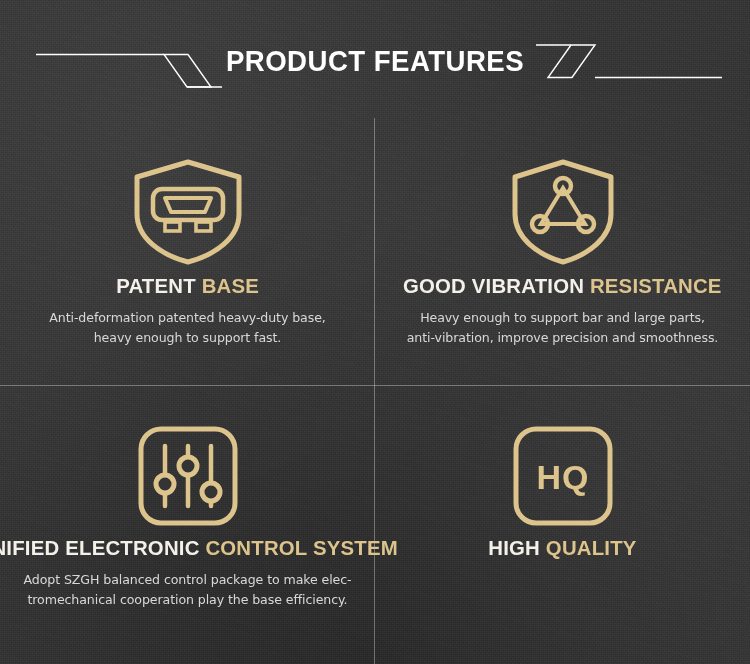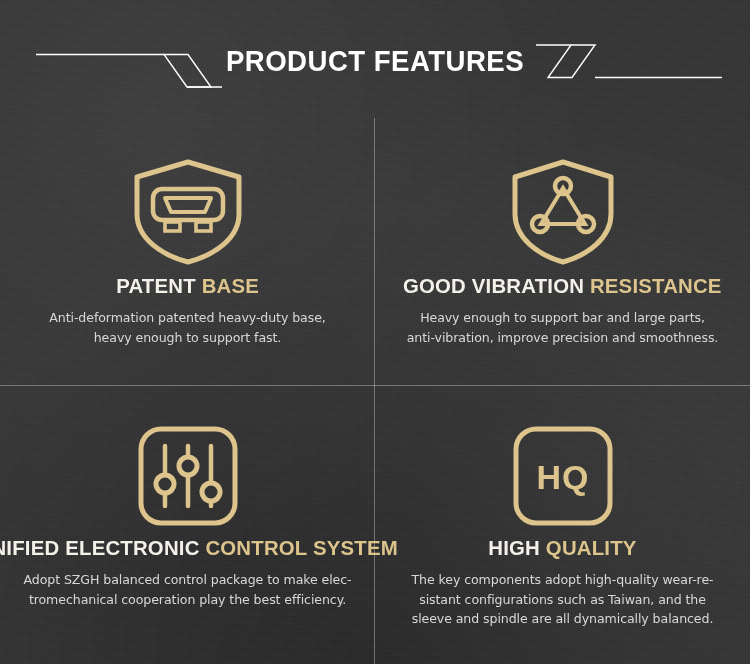--- a/index.html
+++ b/index.html
@@ -189,35 +189,30 @@
           <circle cx="29" cy="60" r="9" fill="#343434" stroke="#dcc48c" stroke-width="5"></circle>
           <circle cx="52" cy="42" r="9" fill="#343434" stroke="#dcc48c" stroke-width="5"></circle>
           <circle cx="75" cy="68" r="9" fill="#343434" stroke="#dcc48c" stroke-width="5"></circle>
         </svg>
       </div>
       <div class="card-title">
         <span class="t-white">UNIFIED ELECTRONIC </span><span class="t-gold">CONTROL SYSTEM</span>
       </div>
       <div class="card-body">
         <div>Adopt SZGH balanced control package to make elec-</div>
-        <div>tromechanical cooperation play the best efficiency.</div>
+        <div>tromechanical cooperation play the base efficiency.</div>
       </div>
     </div>
 
     <div class="cell c3">
       <div class="icon-wrap">
         <svg width="104" height="104" viewBox="0 0 104 104">
           <rect x="5" y="5" width="94" height="94" rx="20" ry="20" fill="none" stroke="#dcc48c" stroke-width="5"></rect>
           <text class="hq-text" x="52" y="65" text-anchor="middle">HQ</text>
         </svg>
       </div>
       <div class="card-title">
         <span class="t-white">HIGH </span><span class="t-gold">QUALITY</span>
       </div>
-      <div class="card-body">
-        <div>The key components adopt high-quality wear-re-</div>
-        <div>sistant configurations such as Taiwan, and the</div>
-        <div>sleeve and spindle are all dynamically balanced.</div>
-      </div>
     </div>
 
   </div>
 </div>
 
 </body></html>

